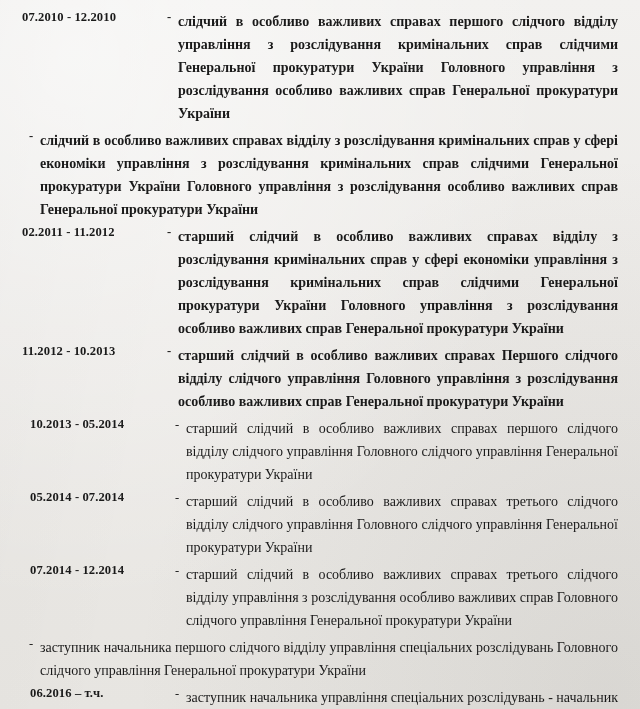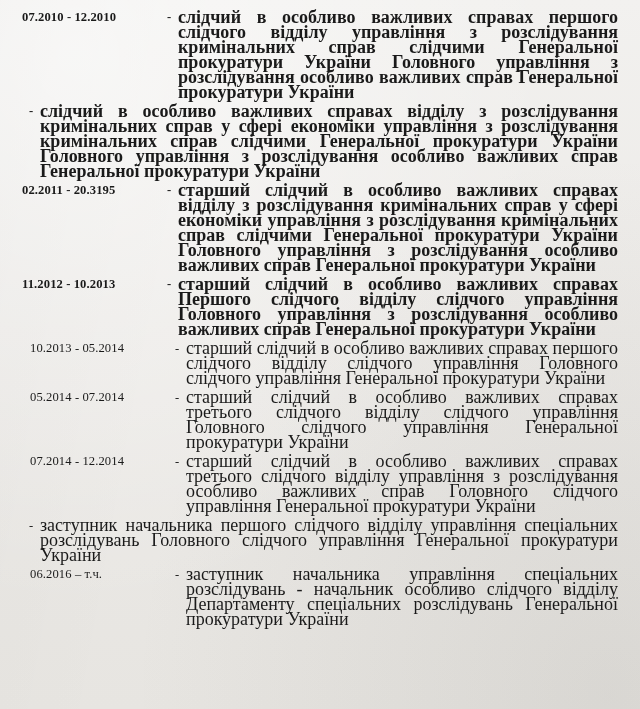--- a/index.html
+++ b/index.html
@@ -52,33 +52,34 @@
     letter-spacing: 0.1px;
   }
   .dash {
     flex: 0 0 18px;
     text-align: center;
     font-size: 12.6px;
     line-height: 15.4px;
   }
   .desc {
     flex: 1 1 auto;
-    font-size: 18px;
-    line-height: 15px;
+    font-size: 14px;
+    line-height: 23px;
     text-align: justify;
     text-justify: inter-word;
     padding-right: 4px;
   }
   .bold .period,
   .bold .dash,
   .bold .desc {
     font-weight: bold;
   }
   .entry.indent-period .period {
     padding-left: 8px;
+    font-weight: bold;
   }
   .spacer-top { margin-top: 2px; }
 </style>
 </head>
 <body>
 
 <div class="page">
   <div class="doc">
 
     <div class="entry bold">
@@ -86,21 +87,21 @@
       <div class="dash">-</div>
       <div class="desc">слідчий в особливо важливих справах першого слідчого відділу управління з розслідування кримінальних справ слідчими Генеральної прокуратури України Головного управління з розслідування особливо важливих справ Генеральної прокуратури України</div>
     </div>
 
     <div class="entry bold">
       <div class="dash">-</div>
       <div class="desc">слідчий в особливо важливих справах відділу з розслідування кримінальних справ у сфері економіки управління з розслідування кримінальних справ слідчими Генеральної прокуратури України Головного управління з розслідування особливо важливих справ Генеральної прокуратури України</div>
     </div>
 
     <div class="entry bold spacer-top">
-      <div class="period">02.2011 - 20.3195</div>
+      <div class="period">02.2011 - 11.2012</div>
       <div class="dash">-</div>
       <div class="desc">старший слідчий в особливо важливих справах відділу з розслідування кримінальних справ у сфері економіки управління з розслідування кримінальних справ слідчими Генеральної прокуратури України Головного управління з розслідування особливо важливих справ Генеральної прокуратури  України</div>
     </div>
 
     <div class="entry bold spacer-top">
       <div class="period">11.2012 - 10.2013</div>
       <div class="dash">-</div>
       <div class="desc">старший слідчий в особливо важливих справах Першого слідчого відділу слідчого управління Головного управління з розслідування особливо важливих справ Генеральної прокуратури України</div>
     </div>
 

